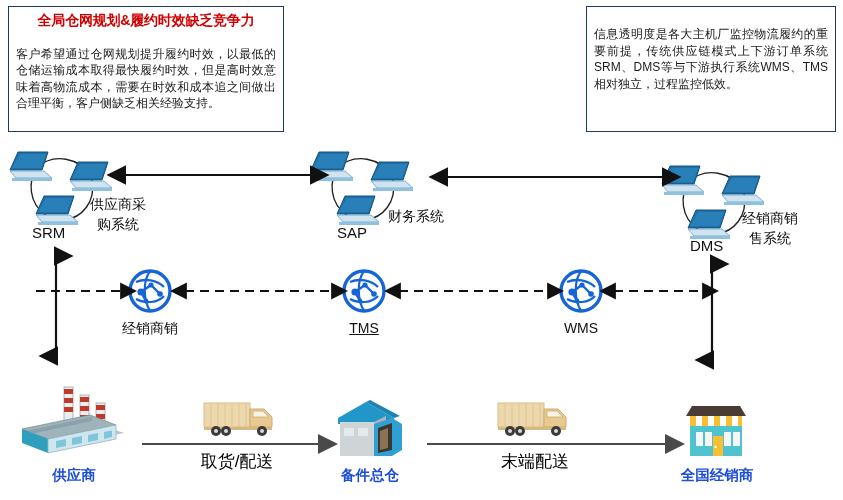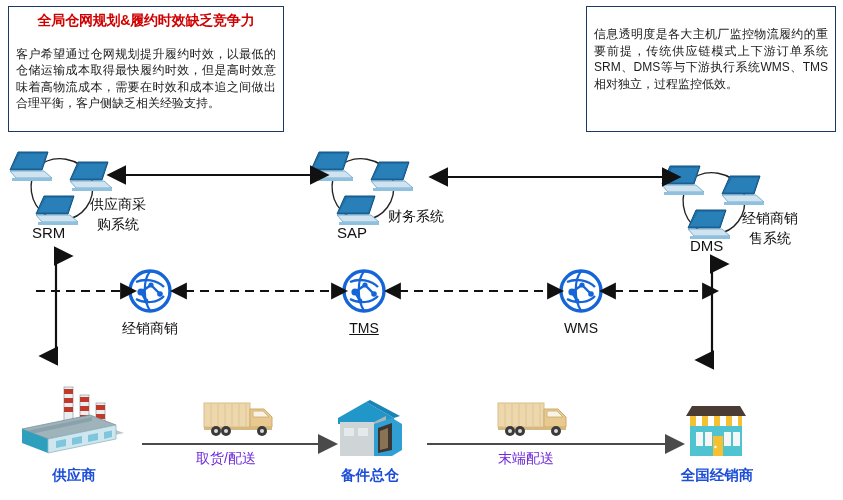--- a/index.html
+++ b/index.html
@@ -89,24 +89,24 @@
   .bottom-label {
     position: absolute;
     font-size: 14.5px;
     color: #1d4ed8;
     white-space: nowrap;
     text-align: center;
     font-weight: bold;
   }
   .flow-label {
     position: absolute;
-    font-size: 14px;
-    color: #6d28d9;
-    white-space: nowrap;
-    text-align: left;
+    font-size: 17px;
+    color: #000000;
+    white-space: nowrap;
+    text-align: center;
   }
 </style>
 </head>
 <body>
 
 <div id="canvas">
 
   <div class="callout" id="callout-1">
     <div class="callout-title">全局仓网规划&amp;履约时效缺乏竞争力</div>
     <div class="callout-body">客户希望通过仓网规划提升履约时效，以最低的仓储运输成本取得最快履约时效，但是高时效意味着高物流成本，需要在时效和成本追之间做出合理平衡，客户侧缺乏相关经验支持。</div>

